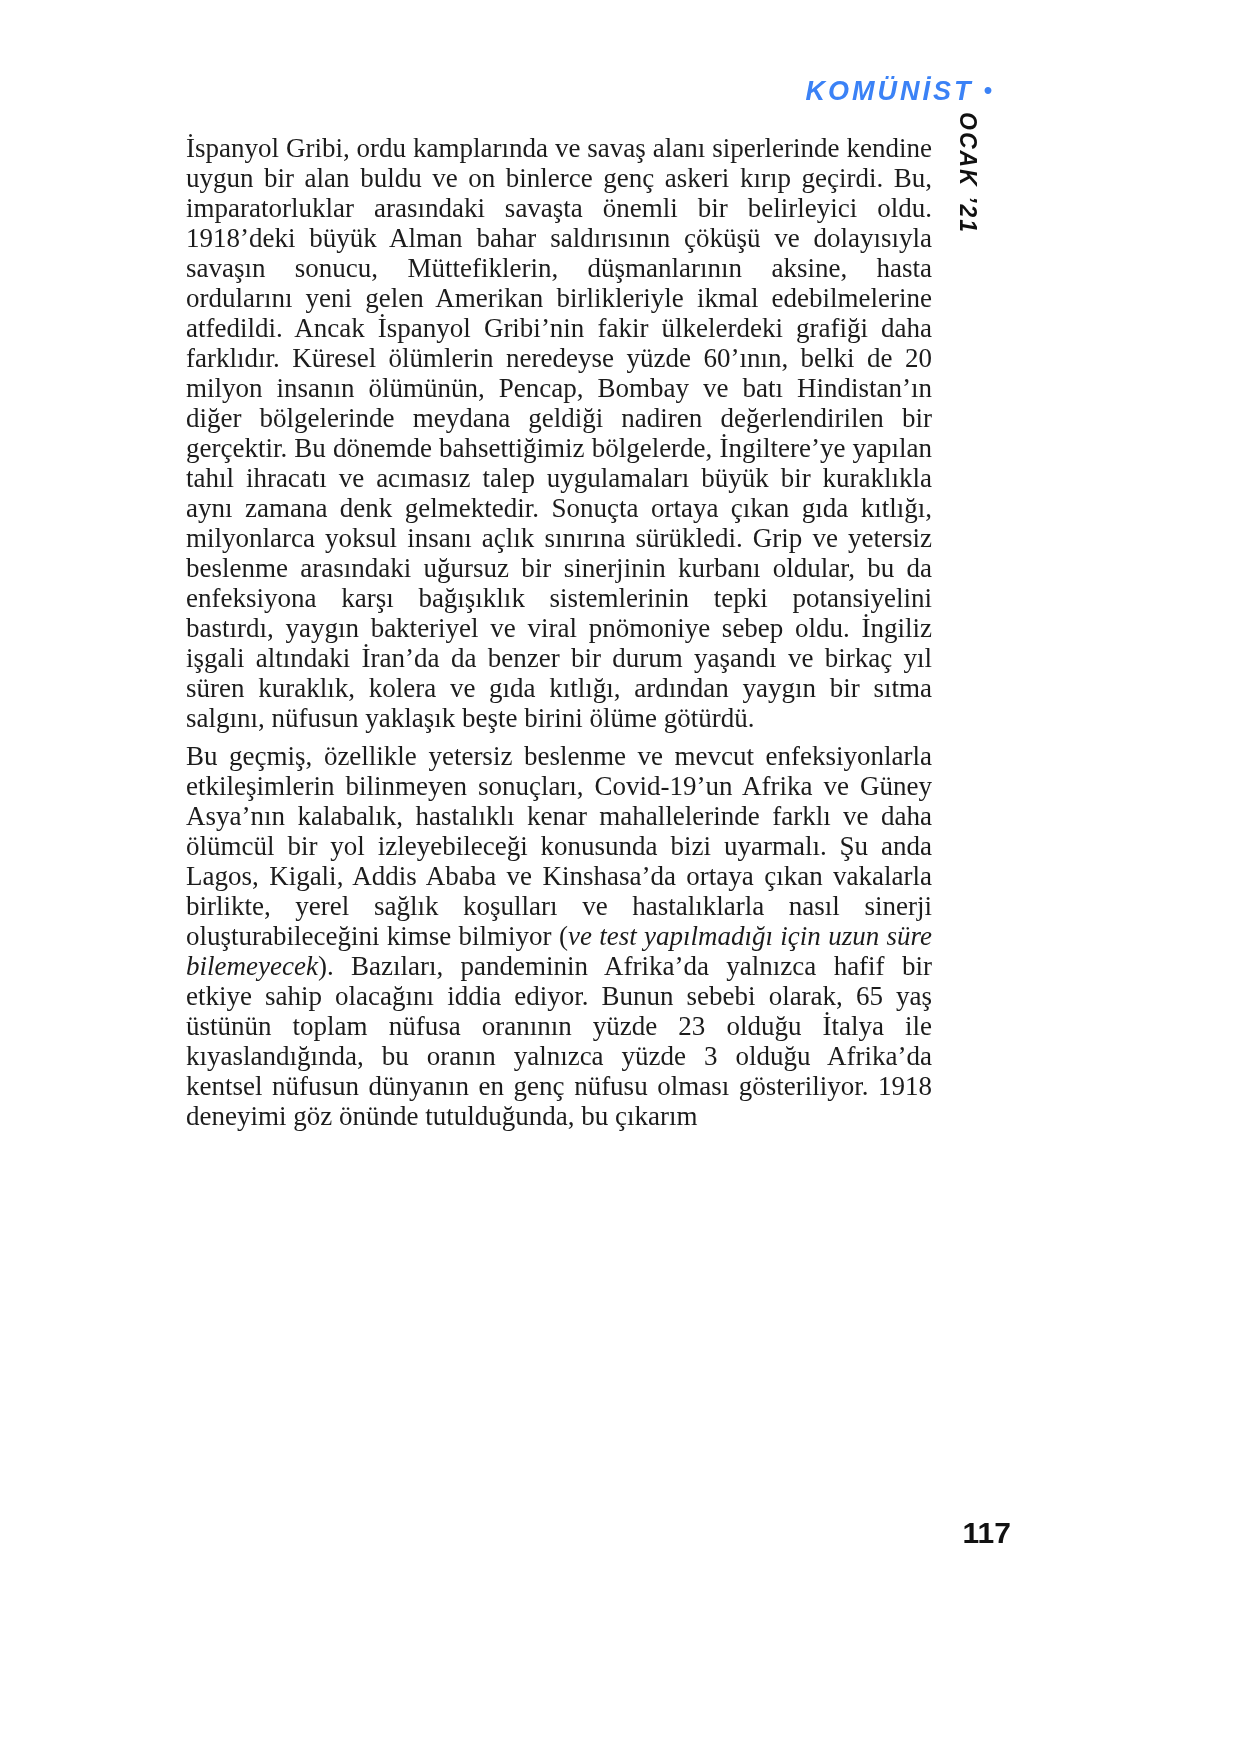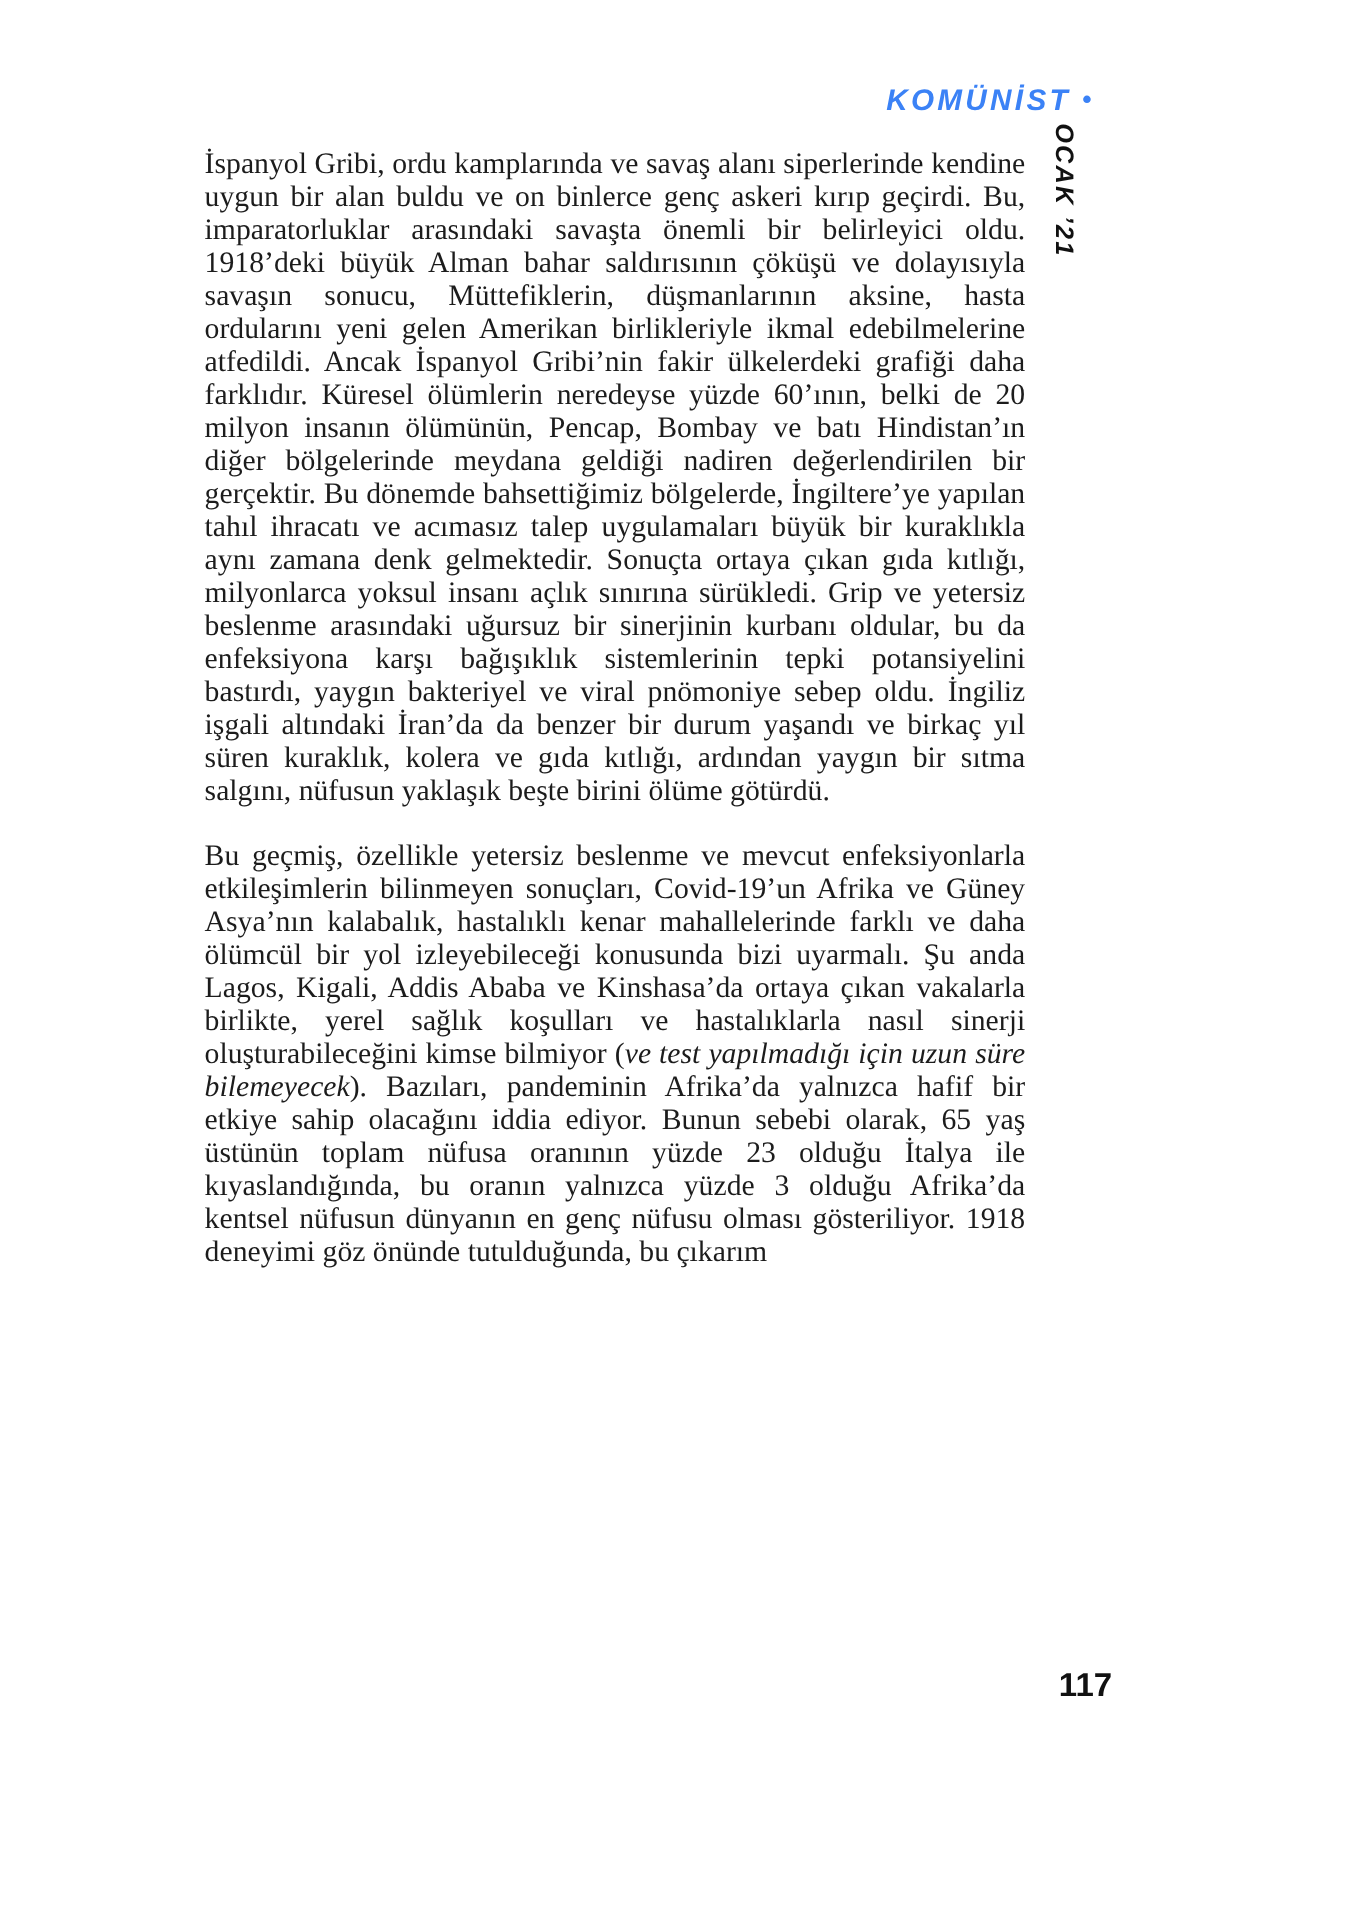--- a/index.html
+++ b/index.html
@@ -64,21 +64,21 @@
     top: 133px;
     width: 746px;
     font-size: 27px;
     line-height: 30px;
     text-align: justify;
     color: #1c1c1c;
     hyphens: auto;
     -webkit-hyphens: auto;
   }
   .para + .para {
-    margin-top: 29px;
+    margin-top: 8px;
   }
   .ital {
     font-style: italic;
   }
 
   
   .page-number {
     position: absolute;
     top: 1480px;
     right: 230px;

